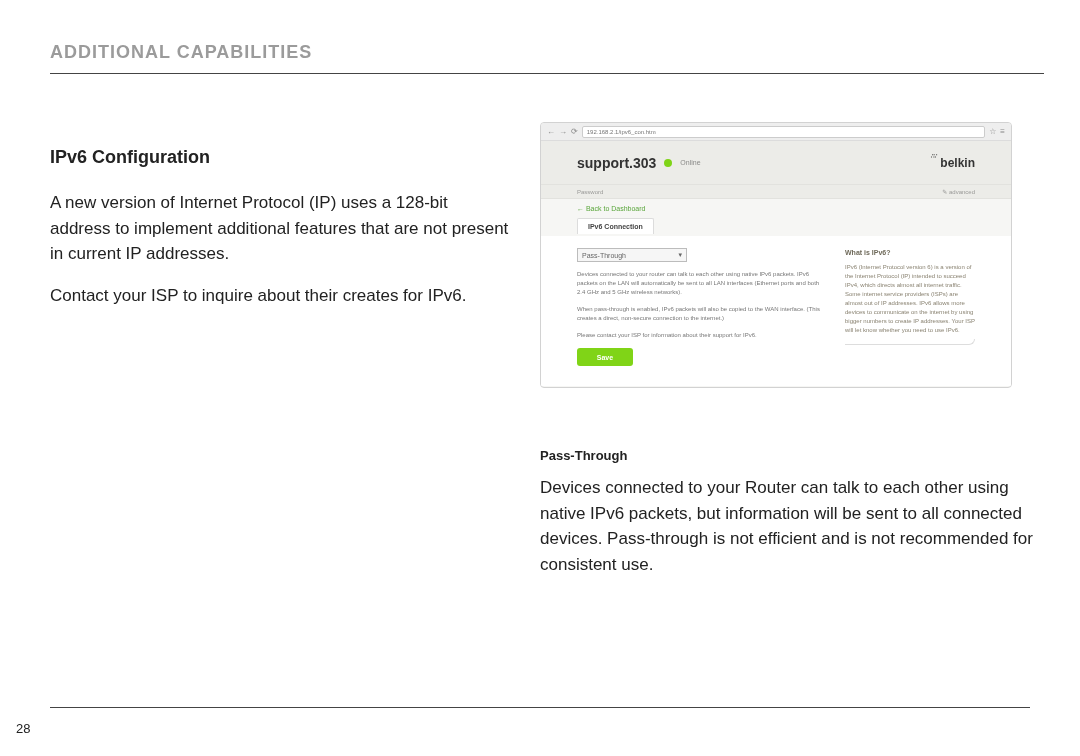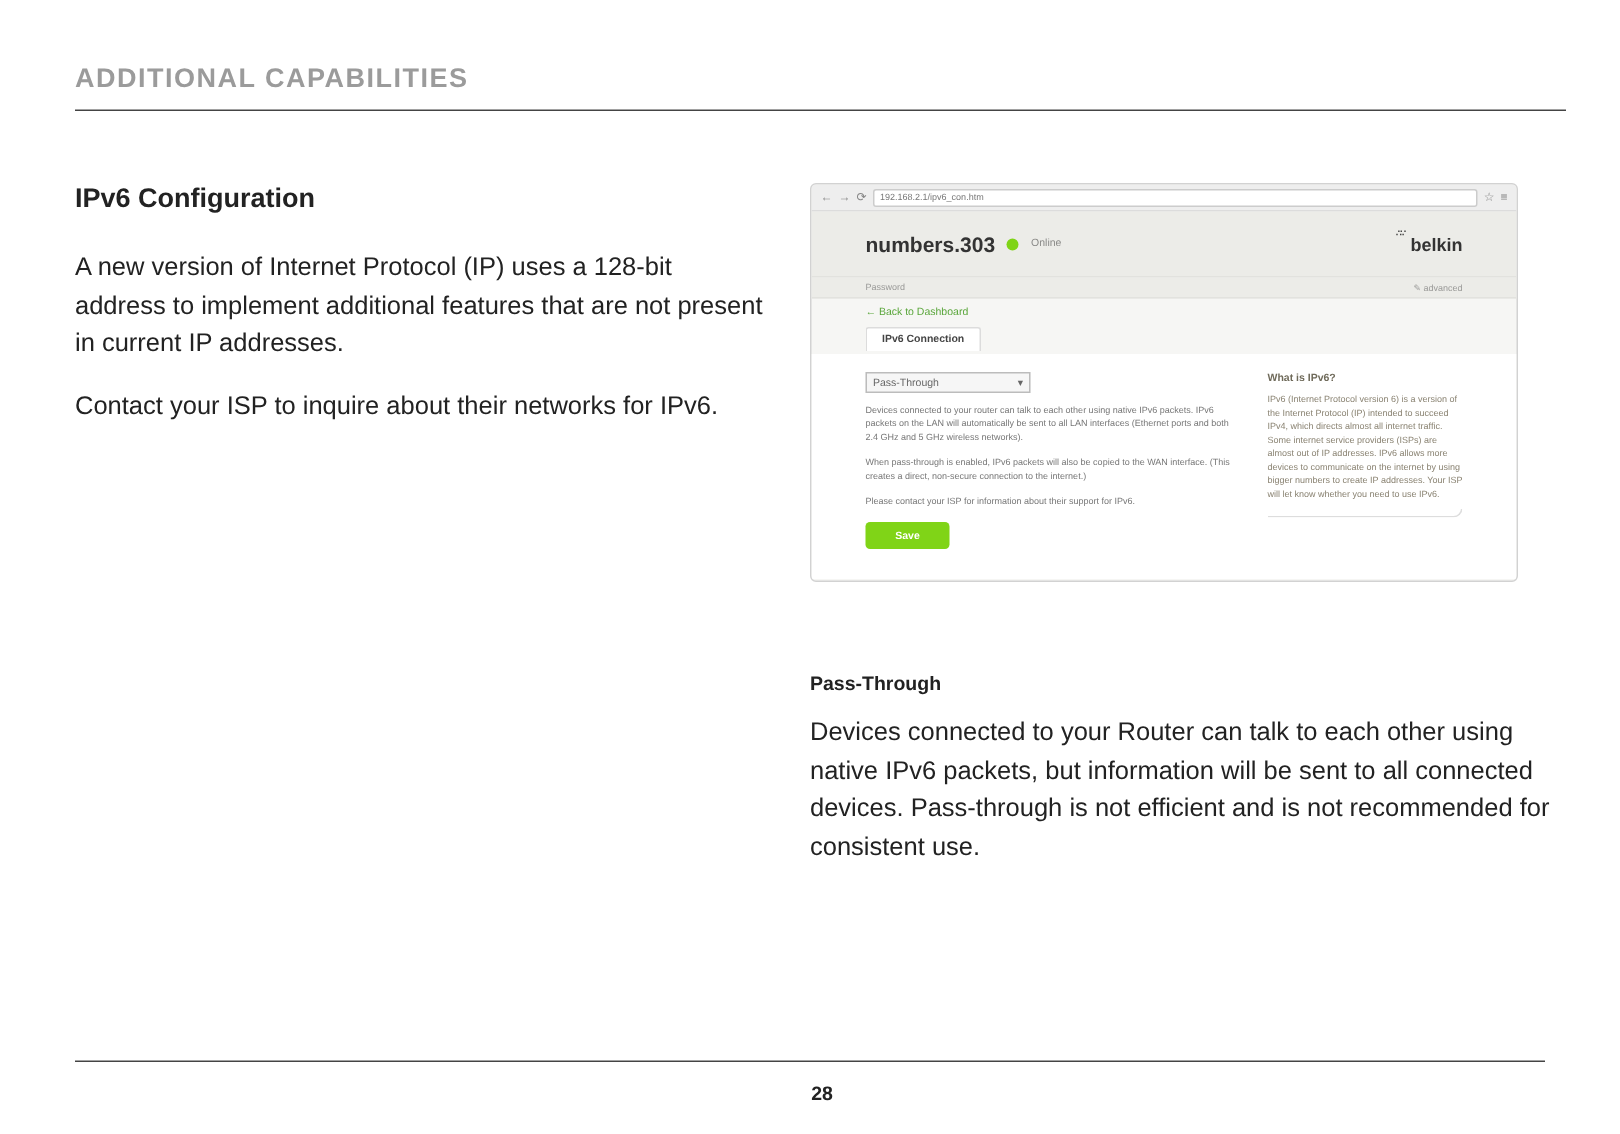--- a/index.html
+++ b/index.html
@@ -1,23 +1,23 @@
 <!DOCTYPE html>
 <html><head>
 <meta charset="utf-8">
 <style>
   * { box-sizing: border-box; margin: 0; padding: 0; }
   html, body { width: 1080px; height: 756px; font-family: Arial, Helvetica, sans-serif; background: #fff; color: #222; }
   .page { position: relative; width: 1080px; height: 756px; padding: 42px 36px 30px 50px; }
   .page-title { font-size: 18px; letter-spacing: 1px; font-weight: 700; color: #9b9b9b; text-transform: uppercase; margin-bottom: 10px; }
   .hr-top { border: none; border-top: 1px solid #444; margin: 0 0 48px 0; }
   .hr-bottom { position: absolute; left: 50px; right: 50px; bottom: 48px; border: none; border-top: 1px solid #444; }
-  .page-number { position: absolute; left: 16px; right: 0; bottom: 20px; text-align: center; font-weight: 700; font-size: 13px; }
+  .page-number { position: absolute; left: 16px; right: 0; bottom: 20px; font-weight: 400; font-size: 13px; }
   .content { display: flex; gap: 30px; }
-  .left-col { width: 460px; flex-shrink: 0; }
+  .left-col { width: 460px; flex-shrink: 0; margin-top: 25px; }
   .right-col { flex: 1; }
   .h2 { font-size: 18px; font-weight: 700; color: #222; margin-bottom: 22px; }
   .body-text { font-size: 17px; line-height: 1.5; color: #222; margin-bottom: 16px; }
   .sub-h { font-size: 13px; font-weight: 700; margin-top: 60px; margin-bottom: 12px; }
   
   .shot { border: 1px solid #d2d2d2; border-radius: 4px; width: 472px; height: 266px; background: #f6f6f4; overflow: hidden; position: relative; font-size: 7px; color: #666; }
   .shot-urlbar { height: 18px; background: #eee; border-bottom: 1px solid #dcdcdc; display: flex; align-items: center; gap: 4px; padding: 0 6px; color: #777; }
   .urlfield { flex: 1; background: #fff; border: 1px solid #ccc; border-radius: 2px; height: 12px; display: flex; align-items: center; padding: 0 4px; font-size: 6px; }
   .shot-header { height: 44px; background: #ecece8; display: flex; align-items: center; padding: 0 36px; gap: 8px; border-bottom: 1px solid #e2e2de; }
   .router-name { font-size: 14px; font-weight: 700; color: #333; }
@@ -43,39 +43,39 @@
 <body>
 
 <div class="page">
   <div class="page-title">ADDITIONAL CAPABILITIES</div>
   <hr class="hr-top">
 
   <div class="content">
     <div class="left-col">
       <div class="h2">IPv6 Configuration</div>
       <div class="body-text">A new version of Internet Protocol (IP) uses a 128-bit address to implement additional features that are not present in current IP addresses.</div>
-      <div class="body-text">Contact your ISP to inquire about their networks for IPv6.</div>
+      <div class="body-text">Contact your ISP to inquire about their creates for IPv6.</div>
     </div>
 
     <div class="right-col">
       <div class="shot">
 
         <div class="shot-urlbar">
           <span class="nav-arrow">←</span>
           <span class="nav-arrow">→</span>
           <span class="nav-arrow">⟳</span>
           <div class="urlfield">
             <span>192.168.2.1/ipv6_con.htm</span>
           </div>
           <span class="nav-arrow">☆</span>
           <span class="nav-arrow">≡</span>
         </div>
 
         <div class="shot-header">
-          <span class="router-name">numbers.303</span>
+          <span class="router-name">support.303</span>
           <span class="status-dot"></span>
           <span class="status-label">Online</span>
           <span class="brand">
             <span class="brand-dots">∴∵</span>
             <span>belkin</span>
           </span>
         </div>
         <div class="shot-subheader">
           <span>Password</span>
           <span>✎ advanced</span>

